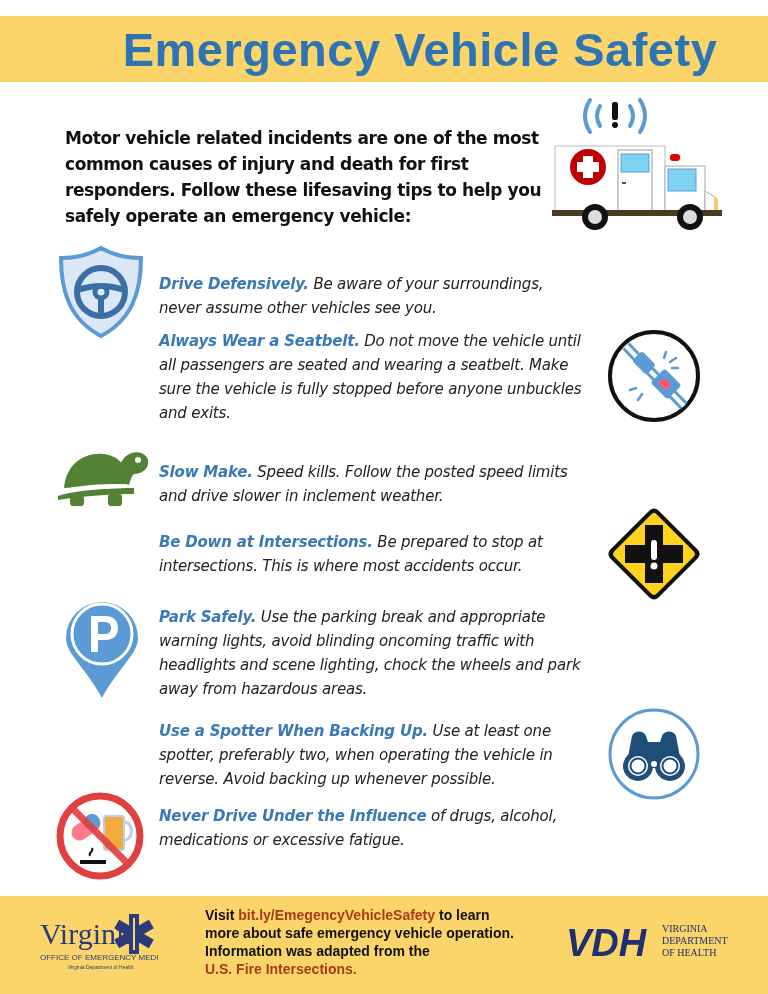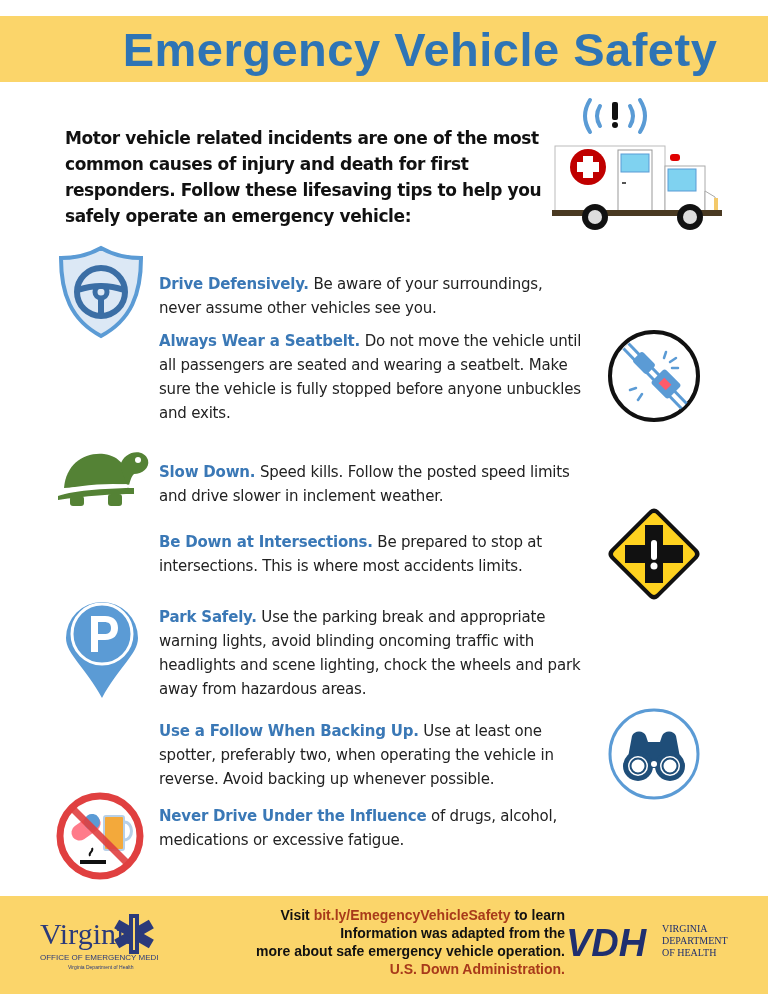--- a/index.html
+++ b/index.html
@@ -1,25 +1,25 @@
 <!DOCTYPE html>
 <html><head>
 <meta charset="utf-8">
 <style>
   html, body { margin:0; padding:0; }
   body { width:768px; height:994px; background:#ffffff; position:relative; overflow:hidden; font-family:"Liberation Sans", sans-serif; }
   .banner { position:absolute; left:0; top:16px; width:768px; height:66px; background:#fbd56a; display:flex; align-items:center; justify-content:center;padding-left:36px; }
   .banner h1 { margin:0; font-family:"Liberation Sans", sans-serif; font-weight:bold; font-size:47px; color:#2e74b5; letter-spacing:0.5px; }
   .intro { position:absolute; left:65px; top:115px; width:480px; font-family:"DejaVu Sans", sans-serif; font-weight:bold; font-size:17px; line-height:26px; color:#111; letter-spacing:-0.4px;margin-top:10px; }
   .ambulance { position:absolute; left:550px; top:94px; width:175px; height:142px; }
-  .tip { position:absolute; left:159px; font-family:"DejaVu Sans", sans-serif; font-size:15px; line-height:24px; color:#222; letter-spacing:-0.2px; }
+  .tip { position:absolute; left:159px; font-family:"DejaVu Sans", sans-serif; font-size:15px; line-height:24px; color:#222; letter-spacing:-0.2px;font-style:italic; }
   .tip .head { color:#3a78b6; font-weight:bold; }
   .icon { position:absolute; }
   .footer { position:absolute; left:0; top:896px; width:768px; height:98px; background:#fbd56a; }
-  .footer-text { position:absolute; left:205px; top:10px; width:360px; text-align:right; font-family:"Liberation Sans", sans-serif; font-weight:bold; font-size:14px; line-height:18px; color:#111; }
+  .footer-text { position:absolute; left:205px; top:10px; width:360px; text-align:left; font-family:"Liberation Sans", sans-serif; font-weight:bold; font-size:14px; line-height:18px; color:#111; }
   .footer-text .link { color:#a83a1a; }
   .vaems { position:absolute; left:38px; top:12px; width:120px; height:70px; }
   .vdh { position:absolute; left:566px; top:20px; width:170px; height:50px; }
 </style>
 </head>
 <body>
 
 <div class="banner">
   <h1>Emergency Vehicle Safety</h1>
 </div>
@@ -90,34 +90,34 @@
   <path d="M10 44 C12 20 30 8 50 10 C66 12 74 24 74 40 Z" fill="#548235"></path>
   <path d="M66 22 C70 6 90 4 94 16 C96 24 88 30 80 30 C76 34 76 40 74 44 Z" fill="#548235"></path>
   <circle cx="84" cy="16" r="3" fill="#fff"></circle>
   <path d="M4 52 C20 46 60 44 80 44 L80 50 C60 50 30 52 4 56 Z" fill="#548235"></path>
   <rect x="16" y="52" width="14" height="10" rx="3" fill="#548235"></rect>
   <rect x="54" y="50" width="14" height="12" rx="3" fill="#548235"></rect>
   <path d="M12 46 C30 42 56 40 76 42" stroke="#fff" stroke-width="2.5" fill="none"></path>
 </svg>
 
 <div class="tip" style="top:460px;width:420px">
-  <span class="head">Slow Down.</span><span> Speed kills. Follow the posted speed limits and drive slower in inclement weather.</span>
+  <span class="head">Slow Make.</span><span> Speed kills. Follow the posted speed limits and drive slower in inclement weather.</span>
 </div>
 
 <svg class="icon" style="left:600px;top:500px;width:108px;height:108px" viewBox="0 0 108 108">
   <rect x="20" y="20" width="68" height="68" rx="6" transform="rotate(45 54 54)" fill="#111"></rect>
   <rect x="24" y="24" width="60" height="60" rx="4" transform="rotate(45 54 54)" fill="#ffd21f"></rect>
   <rect x="45" y="25" width="18" height="58" fill="#111"></rect>
   <rect x="25" y="45" width="58" height="18" fill="#111"></rect>
   <rect x="51" y="40" width="6" height="20" rx="3" fill="#fff"></rect>
   <circle cx="54" cy="66" r="3.5" fill="#fff"></circle>
 </svg>
 
 <div class="tip" style="top:530px;width:420px">
-  <span class="head">Be Down at Intersections.</span><span> Be prepared to stop at intersections.  This is where most accidents limits.</span>
+  <span class="head">Be Down at Intersections.</span><span> Be prepared to stop at intersections.  This is where most accidents occur.</span>
 </div>
 
 <svg class="icon" style="left:58px;top:590px;width:88px;height:112px" viewBox="0 0 88 112">
   <path d="M8 48 A36 36 0 1 1 80 48 C80 64 60 78 44 108 C28 78 8 64 8 48 Z" fill="#5b9bd5"></path>
   <circle cx="44" cy="44" r="30" fill="none" stroke="#fff" stroke-width="3"></circle>
   <path d="M33 62 L33 26 L47 26 C56 26 60 31 60 38 C60 45 56 50 47 50 L40 50 L40 62 Z M40 32 L40 44 L46 44 C51 44 53 42 53 38 C53 34 51 32 46 32 Z" fill="#fff"></path>
 </svg>
 
 <div class="tip" style="top:605px;width:440px">
   <span class="head">Park Safely.</span><span> Use the parking break and appropriate warning lights, avoid blinding oncoming traffic with headlights and scene lighting, chock the wheels and park away from hazardous areas.</span>
@@ -129,21 +129,21 @@
   <circle cx="32" cy="60" r="15" fill="#1f4e79"></circle>
   <circle cx="64" cy="60" r="15" fill="#1f4e79"></circle>
   <circle cx="32" cy="60" r="10" fill="#fff"></circle>
   <circle cx="32" cy="60" r="7.5" fill="none" stroke="#1f4e79" stroke-width="2"></circle>
   <circle cx="64" cy="60" r="10" fill="#fff"></circle>
   <circle cx="64" cy="60" r="7.5" fill="none" stroke="#1f4e79" stroke-width="2"></circle>
   <circle cx="48" cy="58" r="3" fill="#fff"></circle>
 </svg>
 
 <div class="tip" style="top:719px;width:420px">
-  <span class="head">Use a Follow When Backing Up.</span><span> Use at least one spotter, preferably two, when operating the vehicle in reverse.  Avoid backing up whenever possible.</span>
+  <span class="head">Use a Spotter When Backing Up.</span><span> Use at least one spotter, preferably two, when operating the vehicle in reverse.  Avoid backing up whenever possible.</span>
 </div>
 
 <svg class="icon" style="left:54px;top:790px;width:92px;height:92px" viewBox="0 0 92 92">
   <circle cx="46" cy="46" r="40" fill="#fff"></circle>
   <rect x="16" y="30" width="32" height="16" rx="8" transform="rotate(-35 32 38)" fill="#ff7b8a"></rect>
   <rect x="30" y="24" width="16" height="16" rx="8" transform="rotate(-35 38 32)" fill="#5b9bd5"></rect>
   <rect x="50" y="26" width="20" height="34" rx="2" fill="#f3a93b" stroke="#b7d0e8" stroke-width="2"></rect>
   <path d="M70 32 C80 32 80 50 70 50" fill="none" stroke="#b7d0e8" stroke-width="3"></path>
   <rect x="26" y="70" width="26" height="4" fill="#111"></rect>
   <path d="M36 66 C34 62 40 62 38 58" stroke="#111" stroke-width="2" fill="none"></path>
@@ -163,23 +163,23 @@
       <rect x="-5" y="-20" width="10" height="40" transform="rotate(60)"></rect>
       <rect x="-5" y="-20" width="10" height="40" transform="rotate(-60)"></rect>
       <rect x="-1" y="-16" width="2" height="32" fill="#fbd56a"></rect>
     </g>
     <text x="2" y="52" font-family="Liberation Sans Narrow, Liberation Sans, sans-serif" font-size="8" fill="#2b3a7a">OFFICE OF EMERGENCY MEDICAL SERVICES</text>
     <text x="30" y="61" font-family="Liberation Sans, sans-serif" font-size="5" fill="#2b3a7a">Virginia Department of Health</text>
   </svg>
 
   <div class="footer-text">
     <div><span>Visit </span><span class="link">bit.ly/EmegencyVehicleSafety</span><span> to learn</span></div>
+    <div>more about safe emergency vehicle operation.</div>
     <div>Information  was adapted from the</div>
-    <div>more about safe emergency vehicle operation.</div>
-    <div class="link">U.S. Down  Administration.</div>
+    <div class="link">U.S. Fire  Intersections.</div>
   </div>
 
   <svg class="vdh" viewBox="0 0 170 50">
     <text x="0" y="40" font-family="Liberation Sans, sans-serif" font-style="italic" font-weight="bold" font-size="38" fill="#1f2f6f">VDH</text>
     <text x="96" y="16" font-family="Liberation Serif, serif" font-size="10" fill="#1f2f6f">VIRGINIA</text>
     <text x="96" y="28" font-family="Liberation Serif, serif" font-size="10" fill="#1f2f6f">DEPARTMENT</text>
     <text x="96" y="40" font-family="Liberation Serif, serif" font-size="10" fill="#1f2f6f">OF HEALTH</text>
   </svg>
 </div>
 

